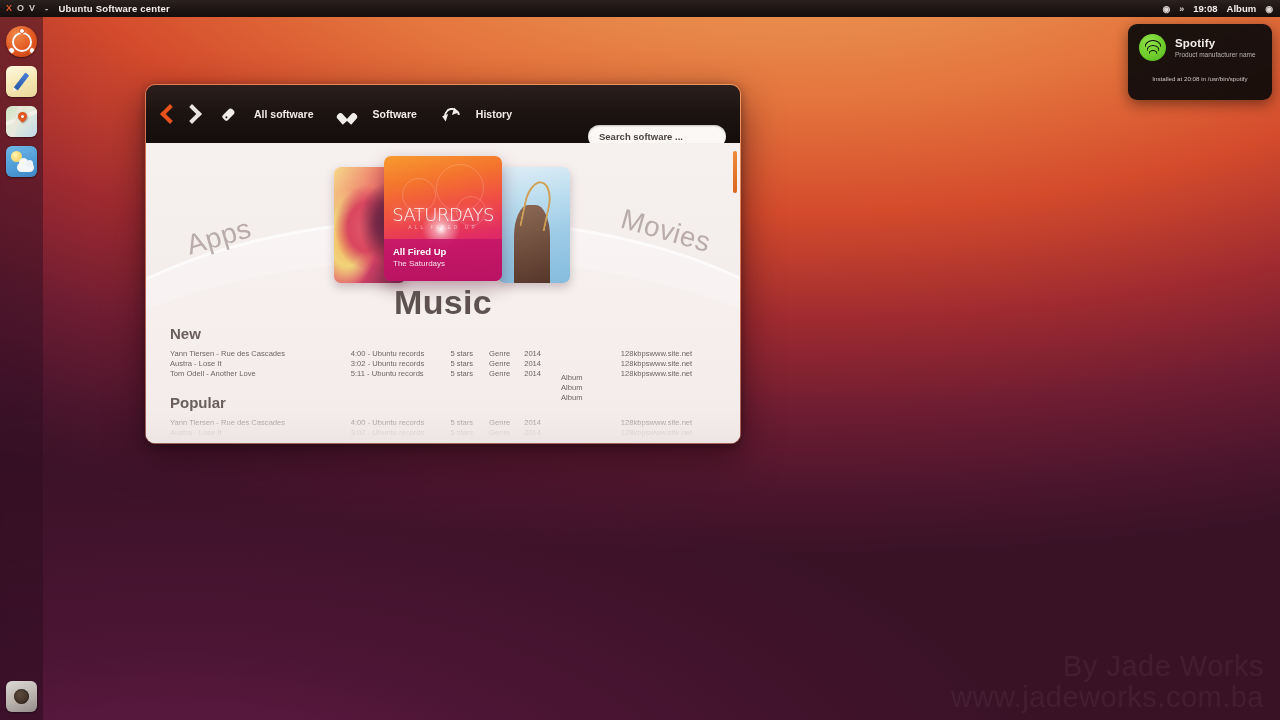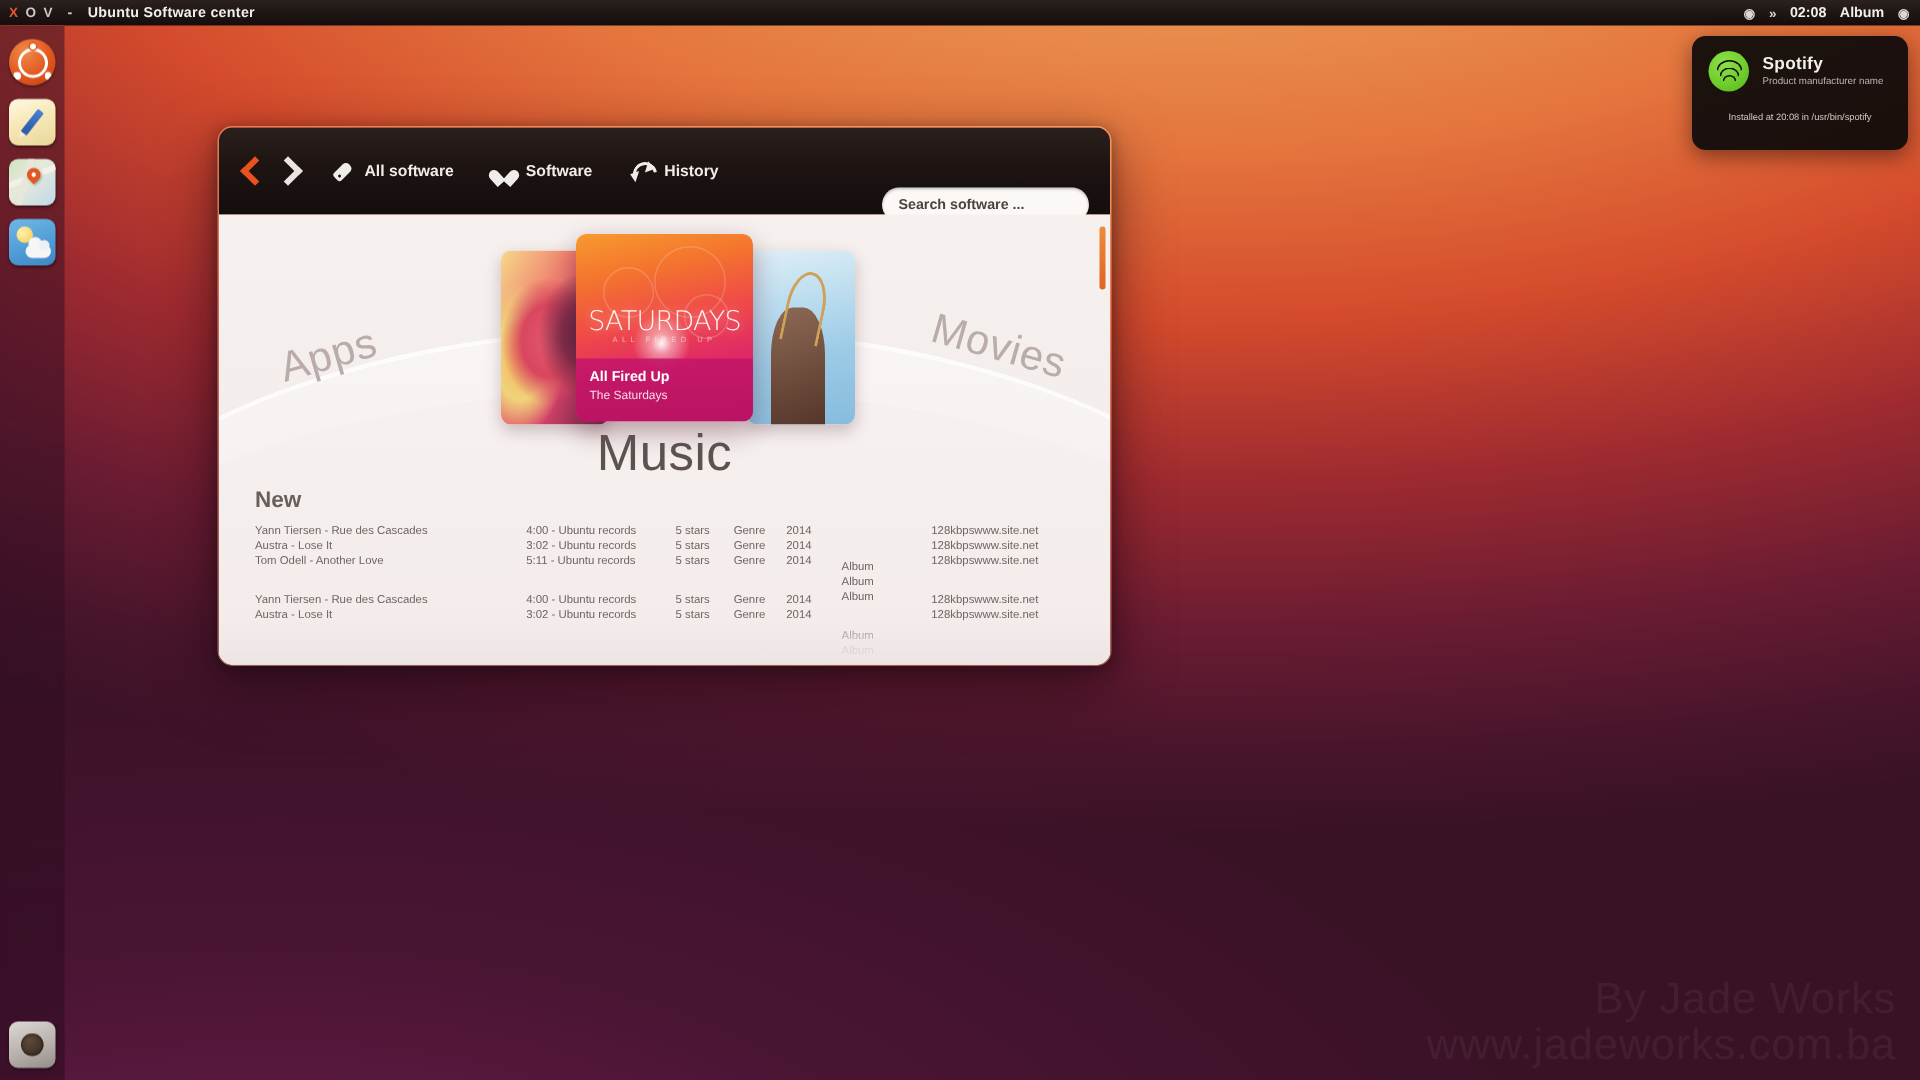--- a/index.html
+++ b/index.html
@@ -143,21 +143,21 @@
   .chev{ width:15px;height:22px; position:relative; cursor:pointer; }
   .chev::before{
     content:""; position:absolute; left:3px; top:4px;
     width:10px;height:10px; border-top:4px solid currentColor; border-right:4px solid currentColor;
     transform:rotate(-135deg);
   }
   .chev.fwd::before{ transform:rotate(45deg); left:1px; }
   .chev.back{ color:#e8521d; }
   .chev.fwd{ color:#e9e5e2; }
 
-  .tbitem{ display:flex; align-items:center; gap:7px; margin-right:26px; color:#f1ece9; font-size:10.5px; font-weight:bold; cursor:pointer;text-align:center; }
+  .tbitem{ display:flex; align-items:center; gap:18px; margin-right:26px; color:#f1ece9; font-size:10.5px; font-weight:bold; cursor:pointer;text-align:center; }
   .tbitem .gly{ width:15px;height:15px; position:relative; flex:none; }
   
   .ic-tag{ transform:rotate(-45deg); }
   .ic-tag::before{
     content:""; position:absolute; left:1px; top:4px; width:13px;height:7px;border-radius:2px 3px 3px 2px;
     background:#f0ece9;
   }
   .ic-tag::after{ content:""; position:absolute; left:2.5px; top:6.6px; width:2px;height:2px;border-radius:50%; background:#1d1412; }
   
   .ic-heart::before,.ic-heart::after{
@@ -282,21 +282,21 @@
   .art-center .meta{
     position:absolute; left:0; right:0; bottom:0; height:42px;
     background:linear-gradient(180deg, rgba(196,22,104,0.88) 0%, rgba(186,18,99,0.95) 100%);
     padding:7px 9px 0 9px;
   }
   .art-center .meta .t{ font-size:9.5px; font-weight:bold; color:#fff; }
   .art-center .meta .s{ font-size:8px; color:rgba(255,255,255,0.85); margin-top:2px; }
 
   .music-title{
     position:absolute; left:0; right:0; top:140px; text-align:center;
-    font-size:34px; font-weight:400; color:#5d5250; letter-spacing:0.3px;
+    font-size:34px; font-weight:700; color:#5d5250; letter-spacing:0.3px;
   }
 
   
   .section{ position:absolute; left:24px; right:24px; }
   .section.new{ top:182px; }
   .section.popular{ top:251px; }
   .sec-h{ font-size:15px; color:#6a5f5d; font-weight:700; margin-bottom:6px; }
   .row{
     display:flex; align-items:center; font-size:7.6px; color:#6f6563;
     height:10px; white-space:nowrap;
@@ -362,21 +362,21 @@
   <div class="wc">
     <span class="x">X</span>
     <span class="o">O</span>
     <span class="v">V</span>
   </div>
   <span class="ptitle" style="opacity:.85">-</span>
   <span class="ptitle">Ubuntu Software center</span>
   <div class="pright">
     <span class="ic">◉</span>
     <span class="ic">»</span>
-    <span class="clock">02:08</span>
+    <span class="clock">19:08</span>
     <span class="clock">Album</span>
     <span class="ic">◉</span>
   </div>
 </div>
 
 <div id="launcher">
   <div class="lic ubuntu">
     <div class="ring">
         <i></i>
         <i></i>
@@ -501,20 +501,21 @@
         <span class="c-stars">5 stars</span>
         <span class="c-genre">Genre</span>
         <span class="c-year">2014</span>
         <span class="c-album">Album</span>
         <span class="c-rate">128kbps</span>
         <span class="c-site">www.site.net</span>
       </div>
     </div>
 
     <div class="section popular">
+      <div class="sec-h">Popular</div>
       <div class="row">
         <span class="c-title">Yann Tiersen - Rue des Cascades</span>
         <span class="c-dur">4:00 - Ubuntu records</span>
         <span class="c-stars">5 stars</span>
         <span class="c-genre">Genre</span>
         <span class="c-year">2014</span>
         <span class="c-album">Album</span>
         <span class="c-rate">128kbps</span>
         <span class="c-site">www.site.net</span>
       </div>

